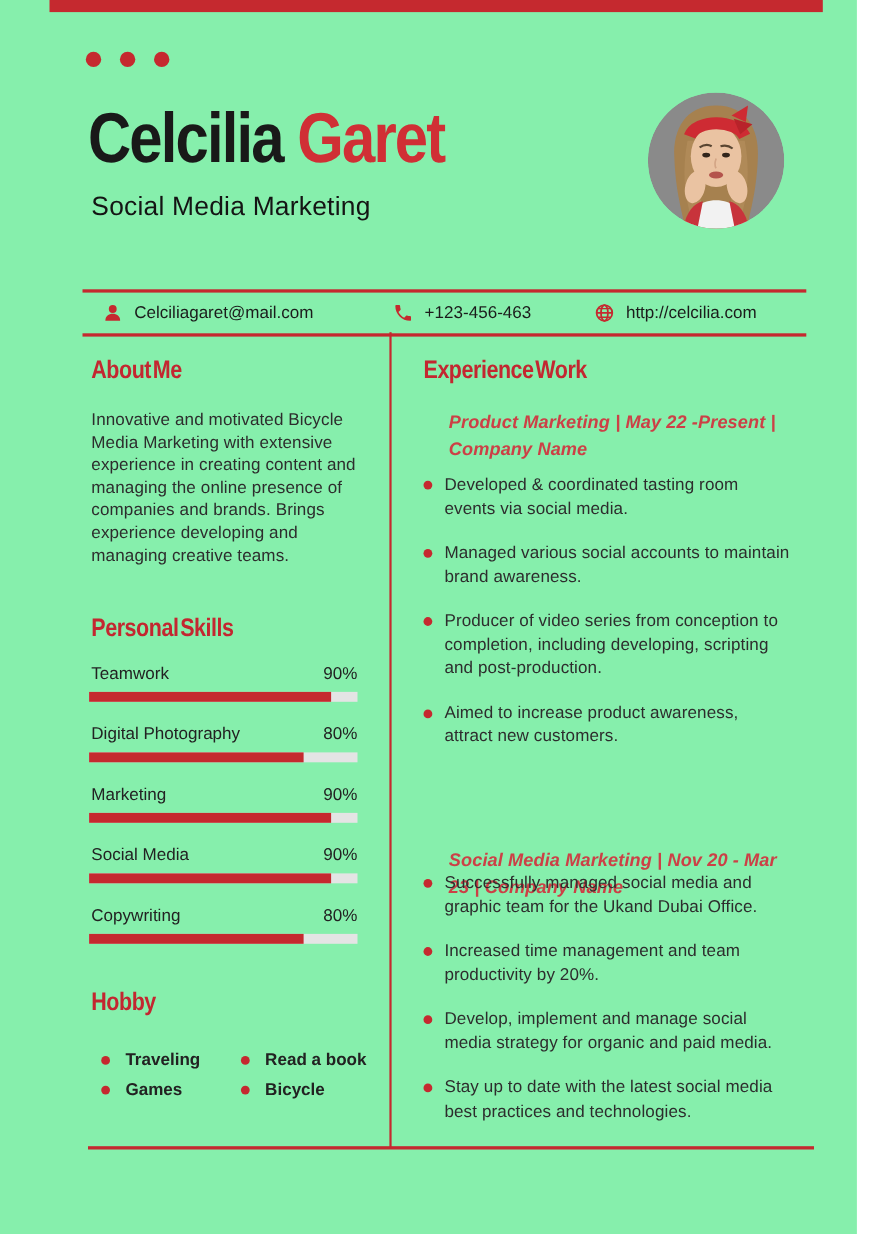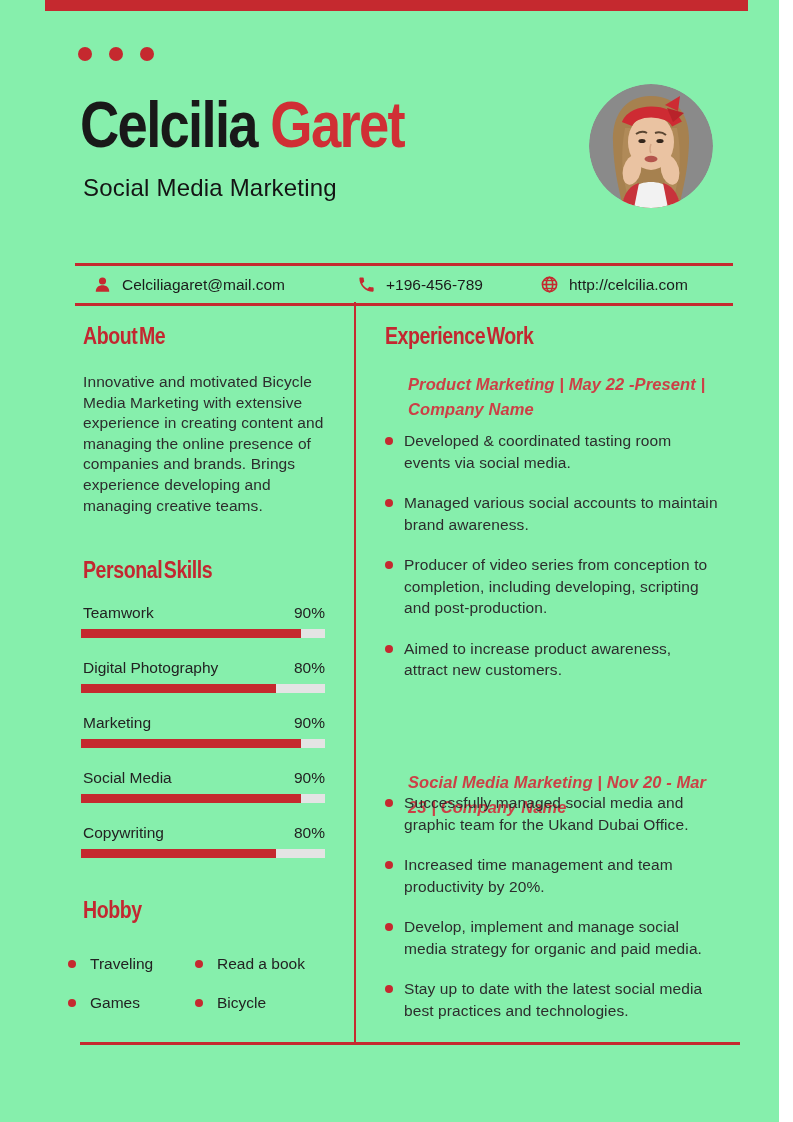--- a/index.html
+++ b/index.html
@@ -34,22 +34,22 @@
   .about-text{position:absolute;left:83px;top:372px;width:256px;font-size:15.5px;
               line-height:20.6px;color:#2d2d2d;letter-spacing:0.1px;}
 
   .skills{position:absolute;left:81px;top:604px;width:244px;}
   .skill{margin-bottom:21px;}
   .skill-row{display:flex;justify-content:space-between;align-items:center;
              font-size:15.5px;color:#222;margin-bottom:7px;padding-left:2px;}
   .skill-track{width:244px;height:9px;background:#E4E4E4;}
   .skill-fill{height:9px;background:#C5292F;}
 
-  .hobby-grid{position:absolute;left:68px;top:955px;display:grid;
-              grid-template-columns:127px auto;row-gap:21px;}
+  .hobby-grid{position:absolute;left:92px;top:955px;display:grid;
+              grid-template-columns:127px auto;row-gap:9px;font-weight:bold;}
   .hobby-item{display:flex;align-items:center;gap:14px;font-size:15.5px;color:#222;}
   .rdot{width:8px;height:8px;border-radius:50%;background:#C5292F;flex:0 0 auto;}
   .job-title{font-style:italic;color:#CC4046;font-size:16.5px;line-height:25px;
              font-weight:600;letter-spacing:0.1px;margin-left:23px;}
   .jt1{position:absolute;left:385px;top:372px;width:320px;}
   .jt2{position:absolute;left:385px;top:770px;width:320px;}
   .bullets{position:absolute;left:385px;width:333px;}
   .bl1{top:430px;} .bl2{top:792px;}
   .bullet-item{display:flex;gap:11px;margin-bottom:19px;}
   .bullet-item .rdot{margin-top:7px;}
@@ -111,21 +111,21 @@
       <circle cx="12" cy="7.5" r="4.5" fill="#C5292F"></circle>
       <path d="M3.5 21 C3.5 15.5 7.5 13 12 13 C16.5 13 20.5 15.5 20.5 21 Z" fill="#C5292F"></path>
     </svg>
     <span>Celciliagaret@mail.com</span>
   </div>
 
   <div class="contact-item" style="left:357px;">
     <svg class="cicon" viewBox="0 0 24 24">
       <path fill="#C5292F" d="M6.6 10.8c1.5 2.9 3.8 5.2 6.6 6.6l2.2-2.2c.3-.3.7-.4 1-.2 1.1.4 2.3.6 3.6.6.6 0 1 .4 1 1V20c0 .6-.4 1-1 1C10.6 21 3 13.4 3 4c0-.6.4-1 1-1h3.5c.6 0 1 .4 1 1 0 1.2.2 2.4.6 3.6.1.3 0 .7-.2 1l-2.3 2.2z"></path>
     </svg>
-    <span>+196-456-789</span>
+    <span>+123-456-463</span>
   </div>
 
   <div class="contact-item" style="left:540px;">
     <svg class="cicon" viewBox="0 0 24 24">
       <circle cx="12" cy="12" r="9" fill="none" stroke="#C5292F" stroke-width="2"></circle>
       <ellipse cx="12" cy="12" rx="4" ry="9" fill="none" stroke="#C5292F" stroke-width="2"></ellipse>
       <line x1="3" y1="12" x2="21" y2="12" stroke="#C5292F" stroke-width="2"></line>
       <line x1="4.5" y1="7" x2="19.5" y2="7" stroke="#C5292F" stroke-width="1.6"></line>
       <line x1="4.5" y1="17" x2="19.5" y2="17" stroke="#C5292F" stroke-width="1.6"></line>
     </svg>

